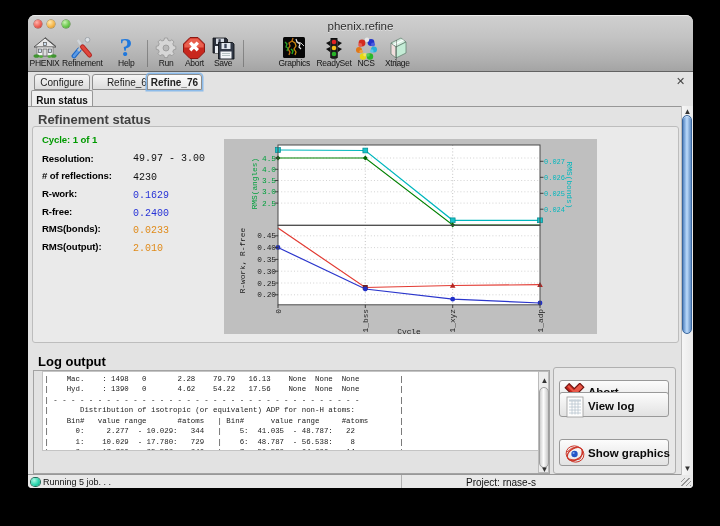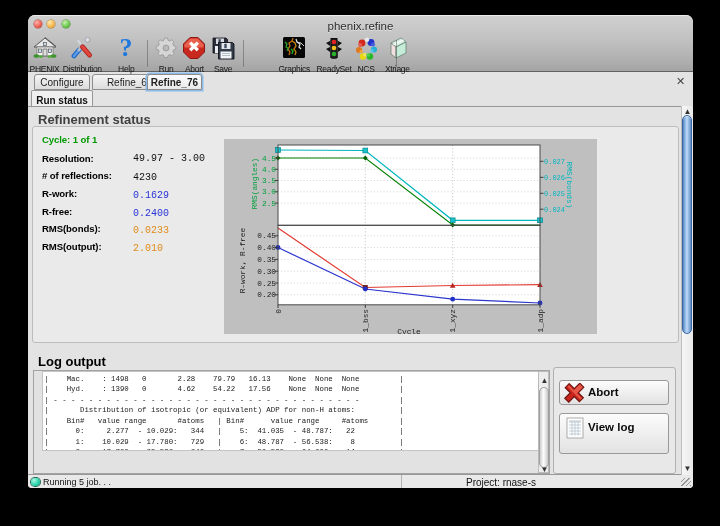--- a/index.html
+++ b/index.html
@@ -3,21 +3,21 @@
 <meta charset="utf-8">
 <style>
 html,body{margin:0;padding:0;width:720px;height:526px;background:#000;overflow:hidden}
 *{box-sizing:border-box}
 #win{position:absolute;left:28px;top:15px;width:665px;height:473px;border-radius:7px 7px 4px 4px;background:#e3e3e3;font-family:"Liberation Sans",sans-serif;overflow:hidden;box-shadow:0 0 0 1px rgba(0,0,0,.55)}
 #hdr{position:absolute;left:0;top:0;width:665px;height:57px;background:linear-gradient(180deg,#d0d0d0 0%,#c3c3c3 40%,#b0b0b0 80%,#a4a4a4 100%);border-bottom:1px solid #626262;border-radius:6px 6px 0 0;box-shadow:inset 0 1px 0 #ececec}
 .tl{position:absolute;top:5px;width:8px;height:8px;border-radius:50%}
 #title{position:absolute;left:0;top:4.5px;width:665px;text-align:center;font-size:11.5px;color:#2e2e2e;text-shadow:0 1px 0 rgba(255,255,255,.5)}
 .tbi{position:absolute;top:21px;text-align:center}
 .tbi svg{display:block;margin:0 auto}
-.tbl{position:absolute;top:49px;font-size:8.5px;letter-spacing:-0.3px;color:#161616;text-align:center;white-space:nowrap;transform:translateX(-50%)}
+.tbl{position:absolute;top:43px;font-size:8.5px;letter-spacing:-0.3px;color:#161616;text-align:center;white-space:nowrap;transform:translateX(-50%)}
 .sep{position:absolute;top:25px;height:27px;width:1px;background:rgba(60,60,60,.4)}
 .tab{position:absolute;top:59px;height:16px;font-size:10px;color:#222;background:linear-gradient(180deg,#f5f5f5,#dcdcdc);border:1px solid #8d8d8d;border-radius:3px 3px 0 0;text-align:center;line-height:15px}
 #tabactive{background:linear-gradient(180deg,#fdfdfd,#e9e9e9);box-shadow:0 0 0 1.5px rgba(125,180,235,.85);font-weight:bold}
 #closex{position:absolute;left:648px;top:60px;font-size:11px;color:#444}
 #runstat{position:absolute;left:3px;top:75px;width:62px;height:16px;background:#efefef;border:1px solid #979797;border-bottom:none;border-radius:2px 2px 0 0;font-size:10px;font-weight:bold;text-align:center;line-height:13px;padding-top:2.5px;color:#111}
 #hline{position:absolute;left:0px;top:91px;width:653px;height:1px;background:#979797}
 #rshdr{position:absolute;left:10px;top:97px;font-size:13px;font-weight:bold;color:#404040}
 #panel1{position:absolute;left:4px;top:111px;width:647px;height:217px;background:#eaeaea;border:1px solid #bdbdbd;border-radius:3px}
 .slab{position:absolute;left:14px;font-size:9.6px;letter-spacing:-0.1px;font-weight:bold;color:#000;white-space:nowrap}
 .sval{position:absolute;left:105px;font-size:10px;font-family:"Liberation Mono",monospace;white-space:nowrap}
@@ -69,21 +69,21 @@
 <circle cx="17.5" cy="2.8" r="2.4" fill="#dde1e5" stroke="#8f979e" stroke-width="0.7"></circle>
 <line x1="9" y1="13" x2="4" y2="19" stroke="#1c66c4" stroke-width="4.8" stroke-linecap="round"></line>
 <line x1="9" y1="13" x2="4" y2="19" stroke="#5a9ae6" stroke-width="2.6" stroke-linecap="round"></line>
 <line x1="13.8" y1="7.2" x2="8.2" y2="13.8" stroke="#b9c2c9" stroke-width="2.8"></line>
 <line x1="9.5" y1="5.5" x2="13" y2="10.5" stroke="#c6ccd2" stroke-width="2.6"></line>
 <line x1="12.5" y1="9.8" x2="19.5" y2="18" stroke="#b02622" stroke-width="5" stroke-linecap="round"></line>
 <line x1="12.5" y1="9.8" x2="19.5" y2="18" stroke="#e0463c" stroke-width="3" stroke-linecap="round"></line>
 <line x1="7.8" y1="3" x2="10.5" y2="6.8" stroke="#d0d5da" stroke-width="2.2"></line>
 </svg>
     </div>
-    <div class="tbl" style="left:54.3px">Distribution</div>
+    <div class="tbl" style="left:54.3px">Refinement</div>
     <div class="tbi" style="left:85.2px;top:21.5px;width:26px">
       <svg width="20" height="22" viewBox="0 0 20 22">
 <text x="10" y="19" font-family="Liberation Serif,serif" font-size="26" font-weight="bold" fill="#1f78dd" text-anchor="middle">?</text>
 </svg>
     </div>
     <div class="tbl" style="left:98.2px">Help</div>
     <div class="tbi" style="left:125.0px;top:21.5px;width:26px">
       <svg width="22" height="22" viewBox="0 0 22 22">
 <g fill="#d6d6d6" stroke="#8f8f8f" stroke-width="0.7">
 <path d="M9.5,1 h3 l.5,2.2 2,0.8 1.9-1.2 2.1,2.1 -1.2,1.9 .8,2 2.2,.5 v3 l-2.2,.5 -.8,2 1.2,1.9 -2.1,2.1 -1.9-1.2 -2,.8 -.5,2.2 h-3 l-.5-2.2 -2-.8 -1.9,1.2 -2.1-2.1 1.2-1.9 -.8-2 -2.2-.5 v-3 l2.2-.5 .8-2 -1.2-1.9 2.1-2.1 1.9,1.2 2-.8 z"></path>
@@ -297,36 +297,49 @@
 
 <div class="btn" style="top:365px;height:24.5px">
       <svg width="22" height="20" viewBox="0 0 22 20" style="position:absolute;left:3px;top:2px">
 <g transform="rotate(45 11 10)">
 <path d="M8.2,-1 h5.6 v7.8 h7.2 v5.6 h-7.2 v7.8 h-5.6 v-7.8 h-7.2 v-5.6 h7.2 z" fill="#c6241c" stroke="#701510" stroke-width="1.2"></path>
 <path d="M8.9,-0.4 h4.2 v8.5 h7.1 v2 h-18.4 v-2 h7.1 z" fill="#e85848"></path>
 </g>
       </svg>
       <span style="top:5px">Abort</span>
     </div>
-<div class="btn" style="top:398px;height:41px">
+<div class="btn" style="top:377px;height:25px">
       <svg width="20" height="22" viewBox="0 0 20 22" style="position:absolute;left:5px;top:3px">
 <rect x="2" y="1" width="16" height="20" fill="#fdfdfd" stroke="#9a9a9a" stroke-width="0.8"></rect>
 <g stroke="#b8c4ce" stroke-width="0.8">
 <line x1="4" y1="5" x2="16" y2="5"></line>
           <line x1="4" y1="8" x2="16" y2="8"></line>
           <line x1="4" y1="11" x2="16" y2="11"></line>
           <line x1="4" y1="14" x2="16" y2="14"></line>
           <line x1="4" y1="17" x2="16" y2="17"></line>
 <line x1="7" y1="3.5" x2="7" y2="18.5"></line>
           <line x1="10" y1="3.5" x2="10" y2="18.5"></line>
           <line x1="13" y1="3.5" x2="13" y2="18.5"></line>
 </g>
 <rect x="4" y="3.5" width="12" height="1.5" fill="#c8d2da"></rect>
 </svg>
       <span style="top:7px">View log</span>
+    </div>
+<div class="btn" style="top:424.3px;height:26.7px">
+      <svg width="22" height="22" viewBox="0 0 22 22" style="position:absolute;left:4px;top:3px">
+<g fill="none" stroke="#cc3326" stroke-width="0.9">
+<ellipse cx="11" cy="11" rx="9" ry="8" transform="rotate(20 11 11)"></ellipse>
+<ellipse cx="11" cy="11" rx="8.5" ry="5.5" transform="rotate(-30 11 11)"></ellipse>
+<ellipse cx="11" cy="11" rx="6" ry="8.2" transform="rotate(55 11 11)"></ellipse>
+<path d="M3,9 Q7,4 13,4 M5,16 Q10,18 16,16 M18,7 Q19,12 16,16"></path>
+</g>
+<circle cx="10.5" cy="11" r="3.2" fill="#2255c8"></circle>
+<circle cx="9.6" cy="10" r="1.1" fill="#7fa8e8"></circle>
+</svg>
+      <span style="top:6.5px">Show graphics</span>
     </div>
 <div id="statusbar"></div>
 <div id="stdiv"></div>
 <div style="position:absolute;left:3px;top:462.5px;width:8.8px;height:8.8px;border-radius:50%;background:radial-gradient(circle at 35% 30%,#aef7e4,#2bd6ae 55%,#089477);box-shadow:0 0 0 1px #1e6b58"></div>
 <div id="sttext1">Running 5 job. . .</div>
 <div id="sttext2">Project: rnase-s</div>
 <div id="mainsb"></div>
 <div class="arr" style="left:655.5px;top:93px">▲</div>
 <div id="aquathumb"></div>
 <div class="arr" style="left:655.5px;top:450px">▼</div>

